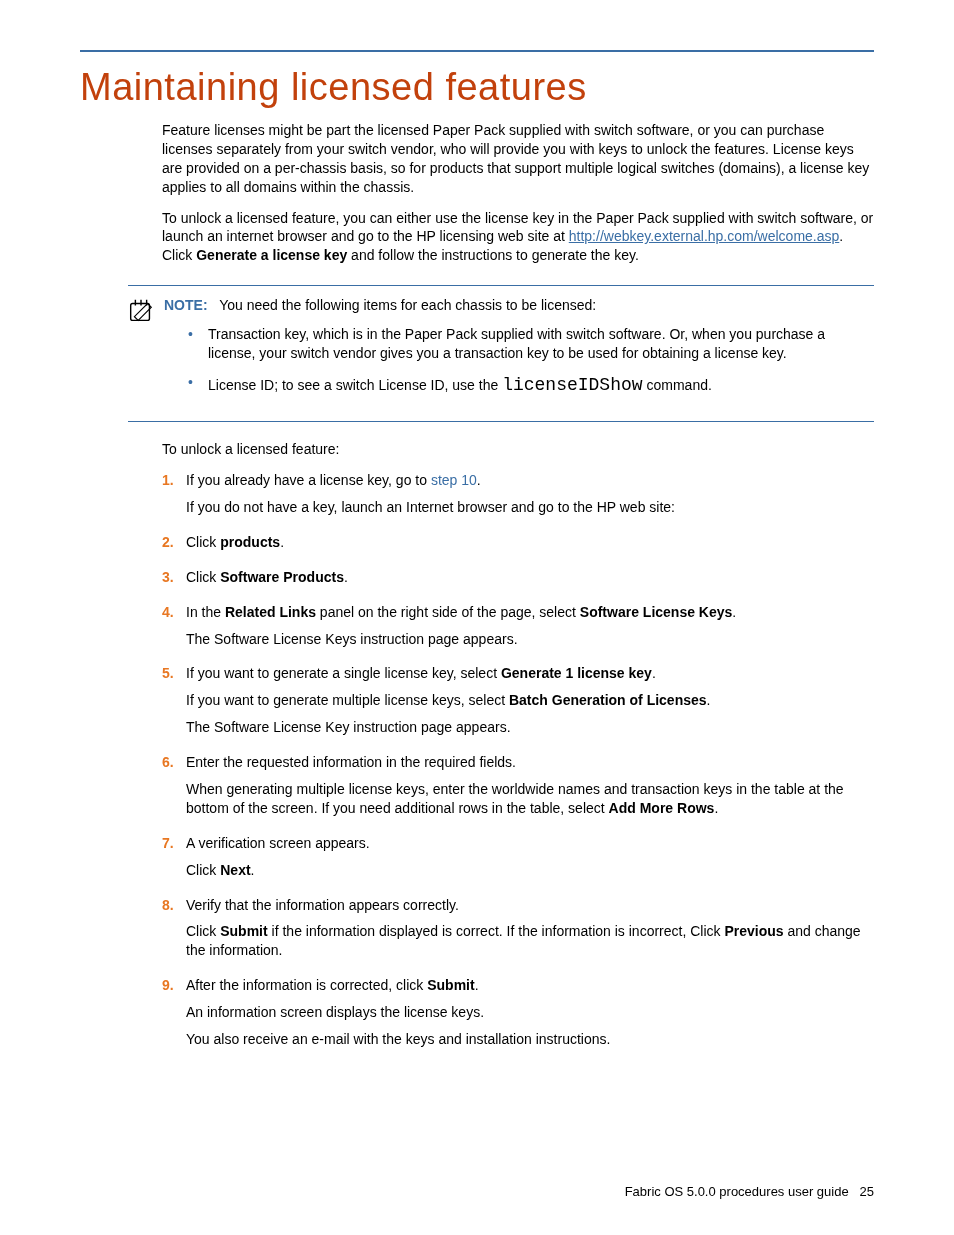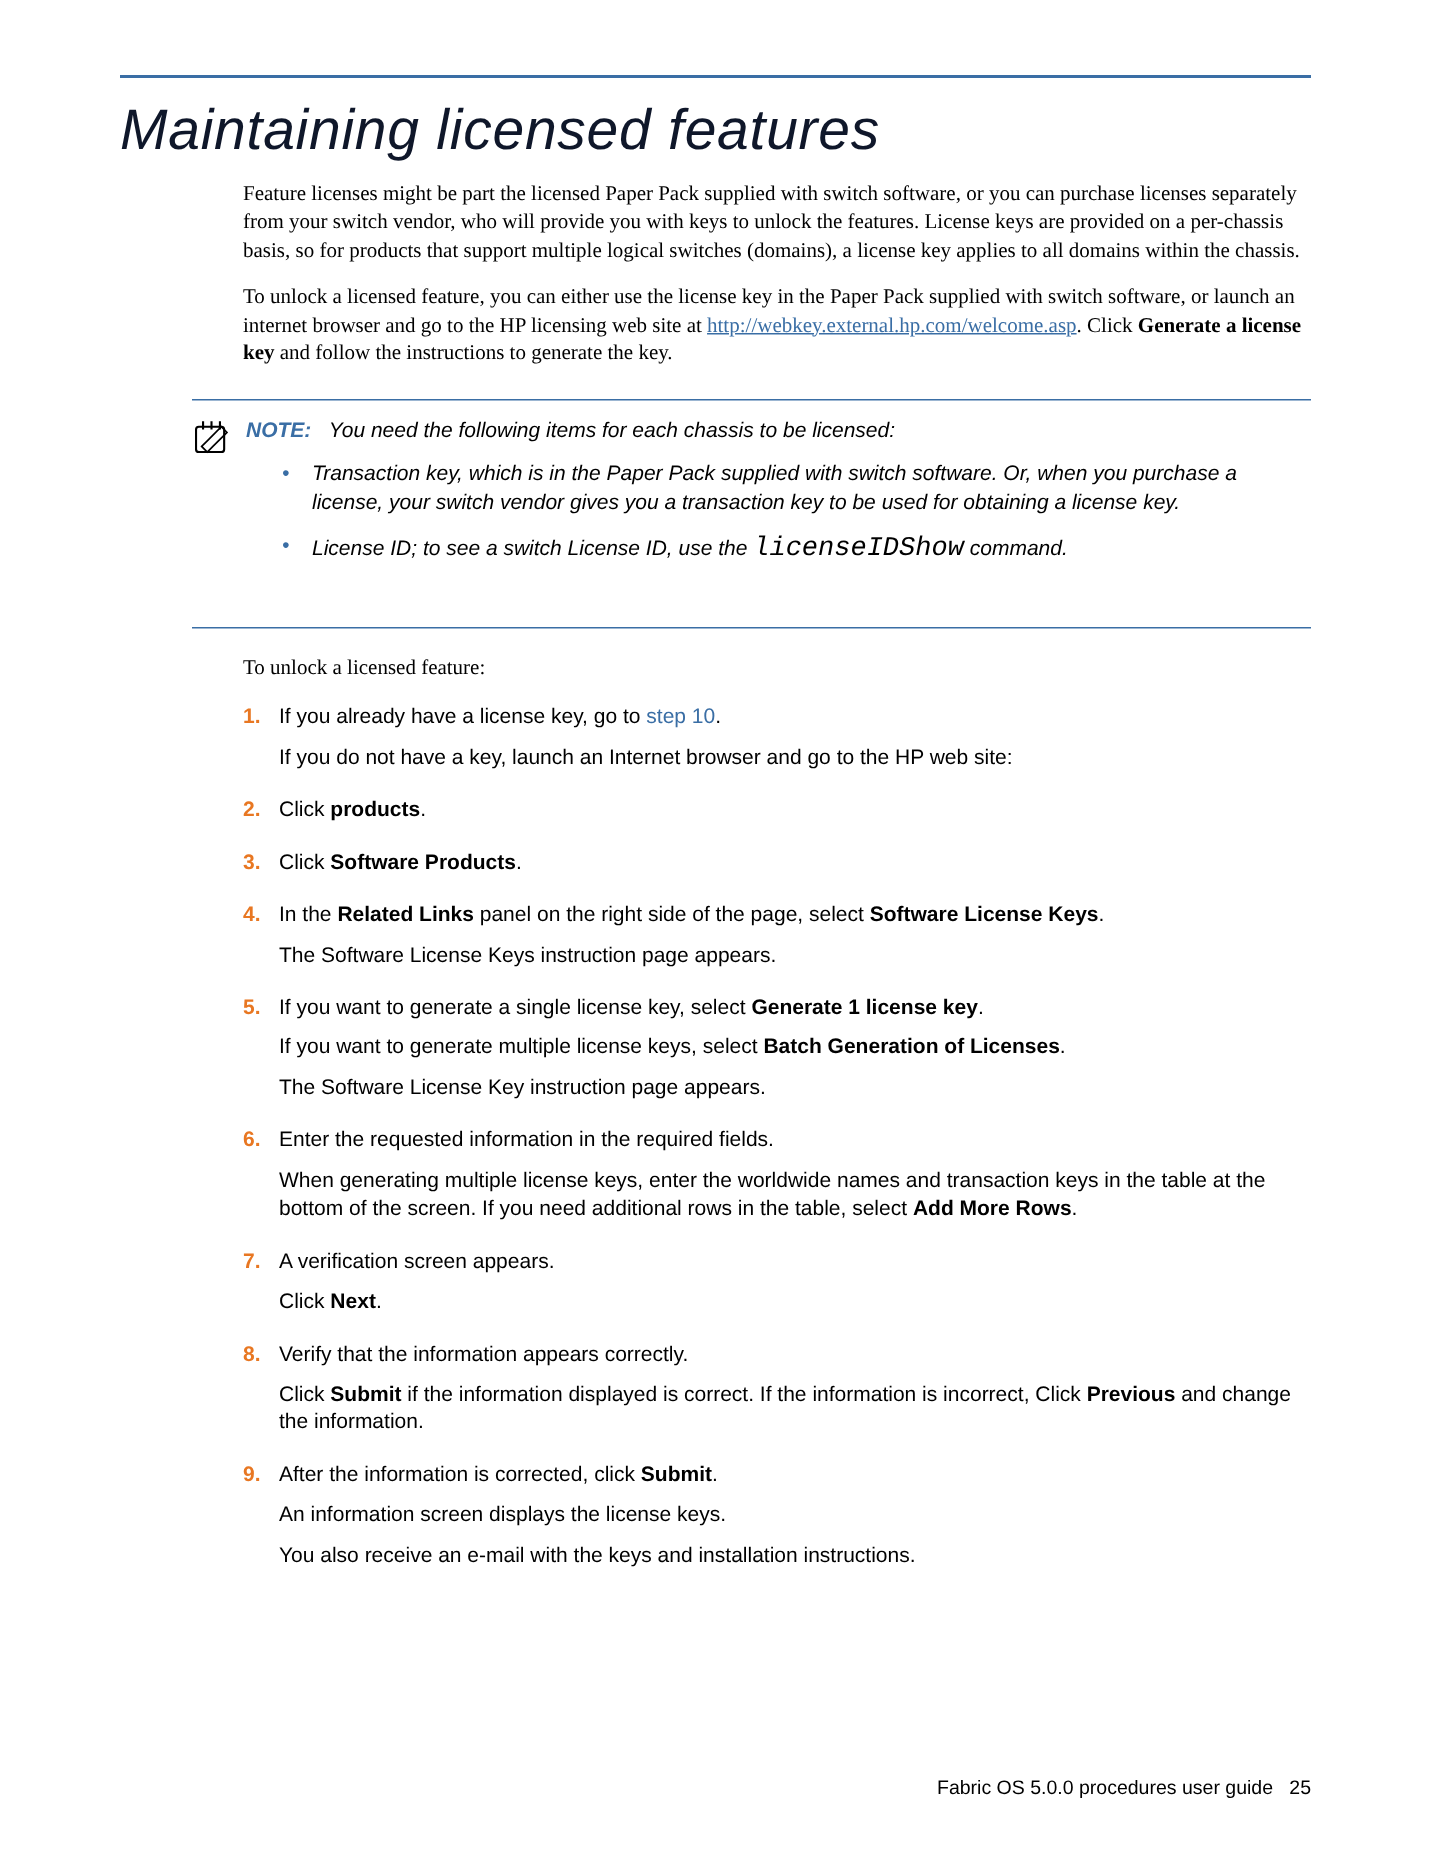--- a/index.html
+++ b/index.html
@@ -16,43 +16,40 @@
   }
   .rule {
     border-top: 2px solid #3a6ea5;
     margin-bottom: 14px;
   }
   h1.heading {
     font-family: "Arial Narrow", Arial, sans-serif;
     font-stretch: condensed;
     font-weight: 300;
     font-size: 38px;
-    color: #0f172a;
+    color: #c2410c;
     margin-bottom: 12px;
     letter-spacing: 0.5px;
-    font-style: italic;
   }
   .indented { margin-left: 82px; }
   .para {
     font-size: 14px;
     line-height: 1.35;
     margin-bottom: 12px;
     text-align: left;
-    font-family: Liberation Serif, serif;
   }
   a.link { color: #3a6ea5; text-decoration: underline; }
   .strong { font-weight: bold; text-align: right; }
   .note-block {
     border-top: 1px solid #3a6ea5;
     border-bottom: 1px solid #3a6ea5;
-    padding: 10px 0 30px 0;
+    padding: 10px 0 14px 0;
     margin: 20px 0 18px 0;
     margin-left: 48px;
     position: relative;
-    font-style: italic;
   }
   .note-icon {
     position: absolute;
     left: -2px;
     top: 10px;
     width: 30px;
     height: 30px;
   }
   .note-line { margin-left: 36px; font-size: 14px; line-height: 1.35; }
   .note-label { color: #3a6ea5; font-weight: bold; }

